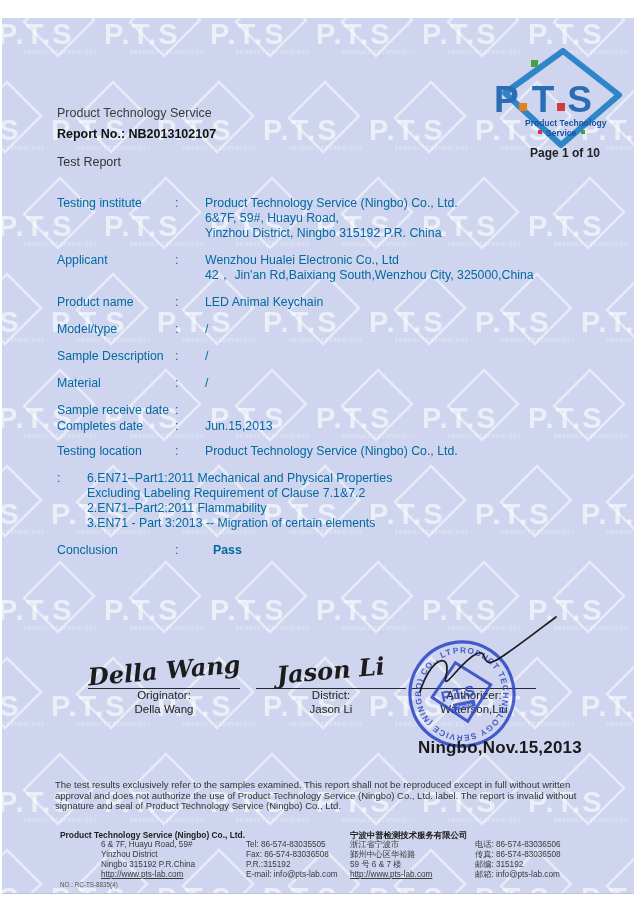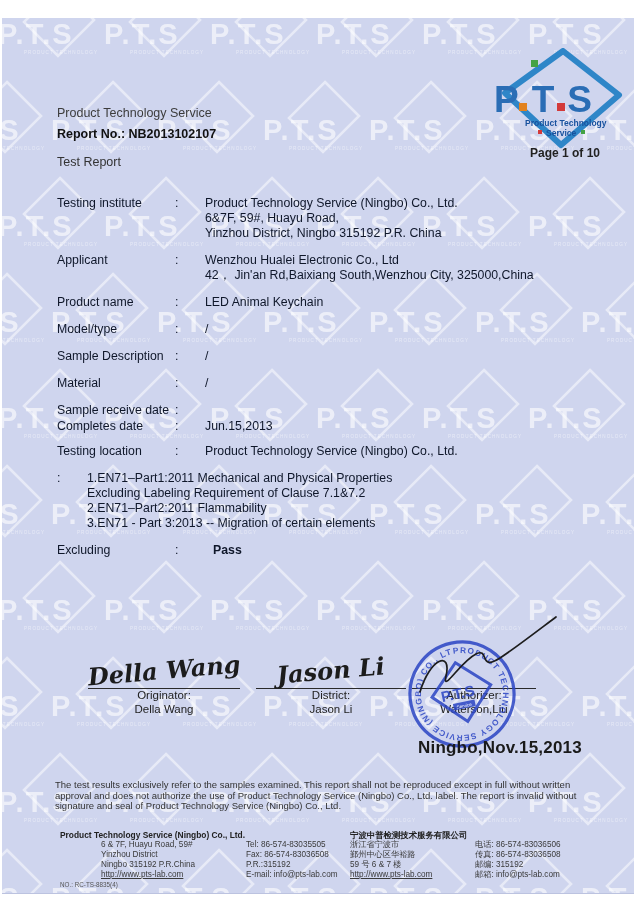--- a/index.html
+++ b/index.html
@@ -14,21 +14,21 @@
   #watermark{position:absolute;inset:0;overflow:hidden;}
   .wm-tile{position:absolute;width:106px;height:96px;}
 
   .hdr-service{position:absolute;left:55px;top:88px;font-size:12.5px;color:#3c3c3c;}
   .hdr-report{position:absolute;left:55px;top:109px;font-size:12.5px;font-weight:bold;color:#111;}
   .hdr-title{position:absolute;left:55px;top:137px;font-size:12.5px;color:#333;}
 
   .logo{position:absolute;left:489px;top:30px;width:136px;height:102px;}
   .page-indicator{position:absolute;left:528px;top:128px;font-size:12px;font-weight:bold;color:#222;}
 
-  #fields{position:absolute;left:55px;top:178px;width:545px;font-size:12.3px;color:#0f172a;}
+  #fields{position:absolute;left:55px;top:178px;width:545px;font-size:12.3px;color:#0369a1;}
   .field-row{display:flex;margin-bottom:12px;}
   .f-label{width:118px;line-height:15px;}
   .f-colon{width:30px;line-height:15px;}
   .f-value{flex:1;}
   .vline{line-height:15px;white-space:nowrap;}
   #fields .field-row:nth-child(7){margin-bottom:1px;}
   #fields .field-row:nth-child(8){margin-bottom:10px;}
   #fields .field-row:nth-child(11) .f-value{font-weight:600;padding-left:8px;}
 
   .sig{position:absolute;top:638px;text-align:center;color:#222;}
@@ -504,28 +504,28 @@
       <div class="field-row">
     <div class="f-label">Testing location</div>
     <div class="f-colon">:</div>
     <div class="f-value">
           <div class="vline">Product Technology Service (Ningbo) Co., Ltd.</div>
         </div>
   </div>
       <div class="field-row">
     <div class="f-colon">:</div>
     <div class="f-value">
-          <div class="vline">1.EN71–Part1:2011 Mechanical and Physical Properties</div>
+          <div class="vline">6.EN71–Part1:2011 Mechanical and Physical Properties</div>
           <div class="vline">Excluding Labeling Requirement of Clause 7.1&amp;7.2</div>
           <div class="vline">2.EN71–Part2:2011 Flammability</div>
           <div class="vline">3.EN71 - Part 3:2013  -- Migration of certain elements</div>
         </div>
   </div>
       <div class="field-row">
-    <div class="f-label">Excluding</div>
+    <div class="f-label">Conclusion</div>
     <div class="f-colon">:</div>
     <div class="f-value">
           <div class="vline">Pass</div>
         </div>
   </div>
     </div>
 
   <div class="sig sig1">
     <div class="sig-script">Della Wang</div>
     <div class="sig-line"></div>

